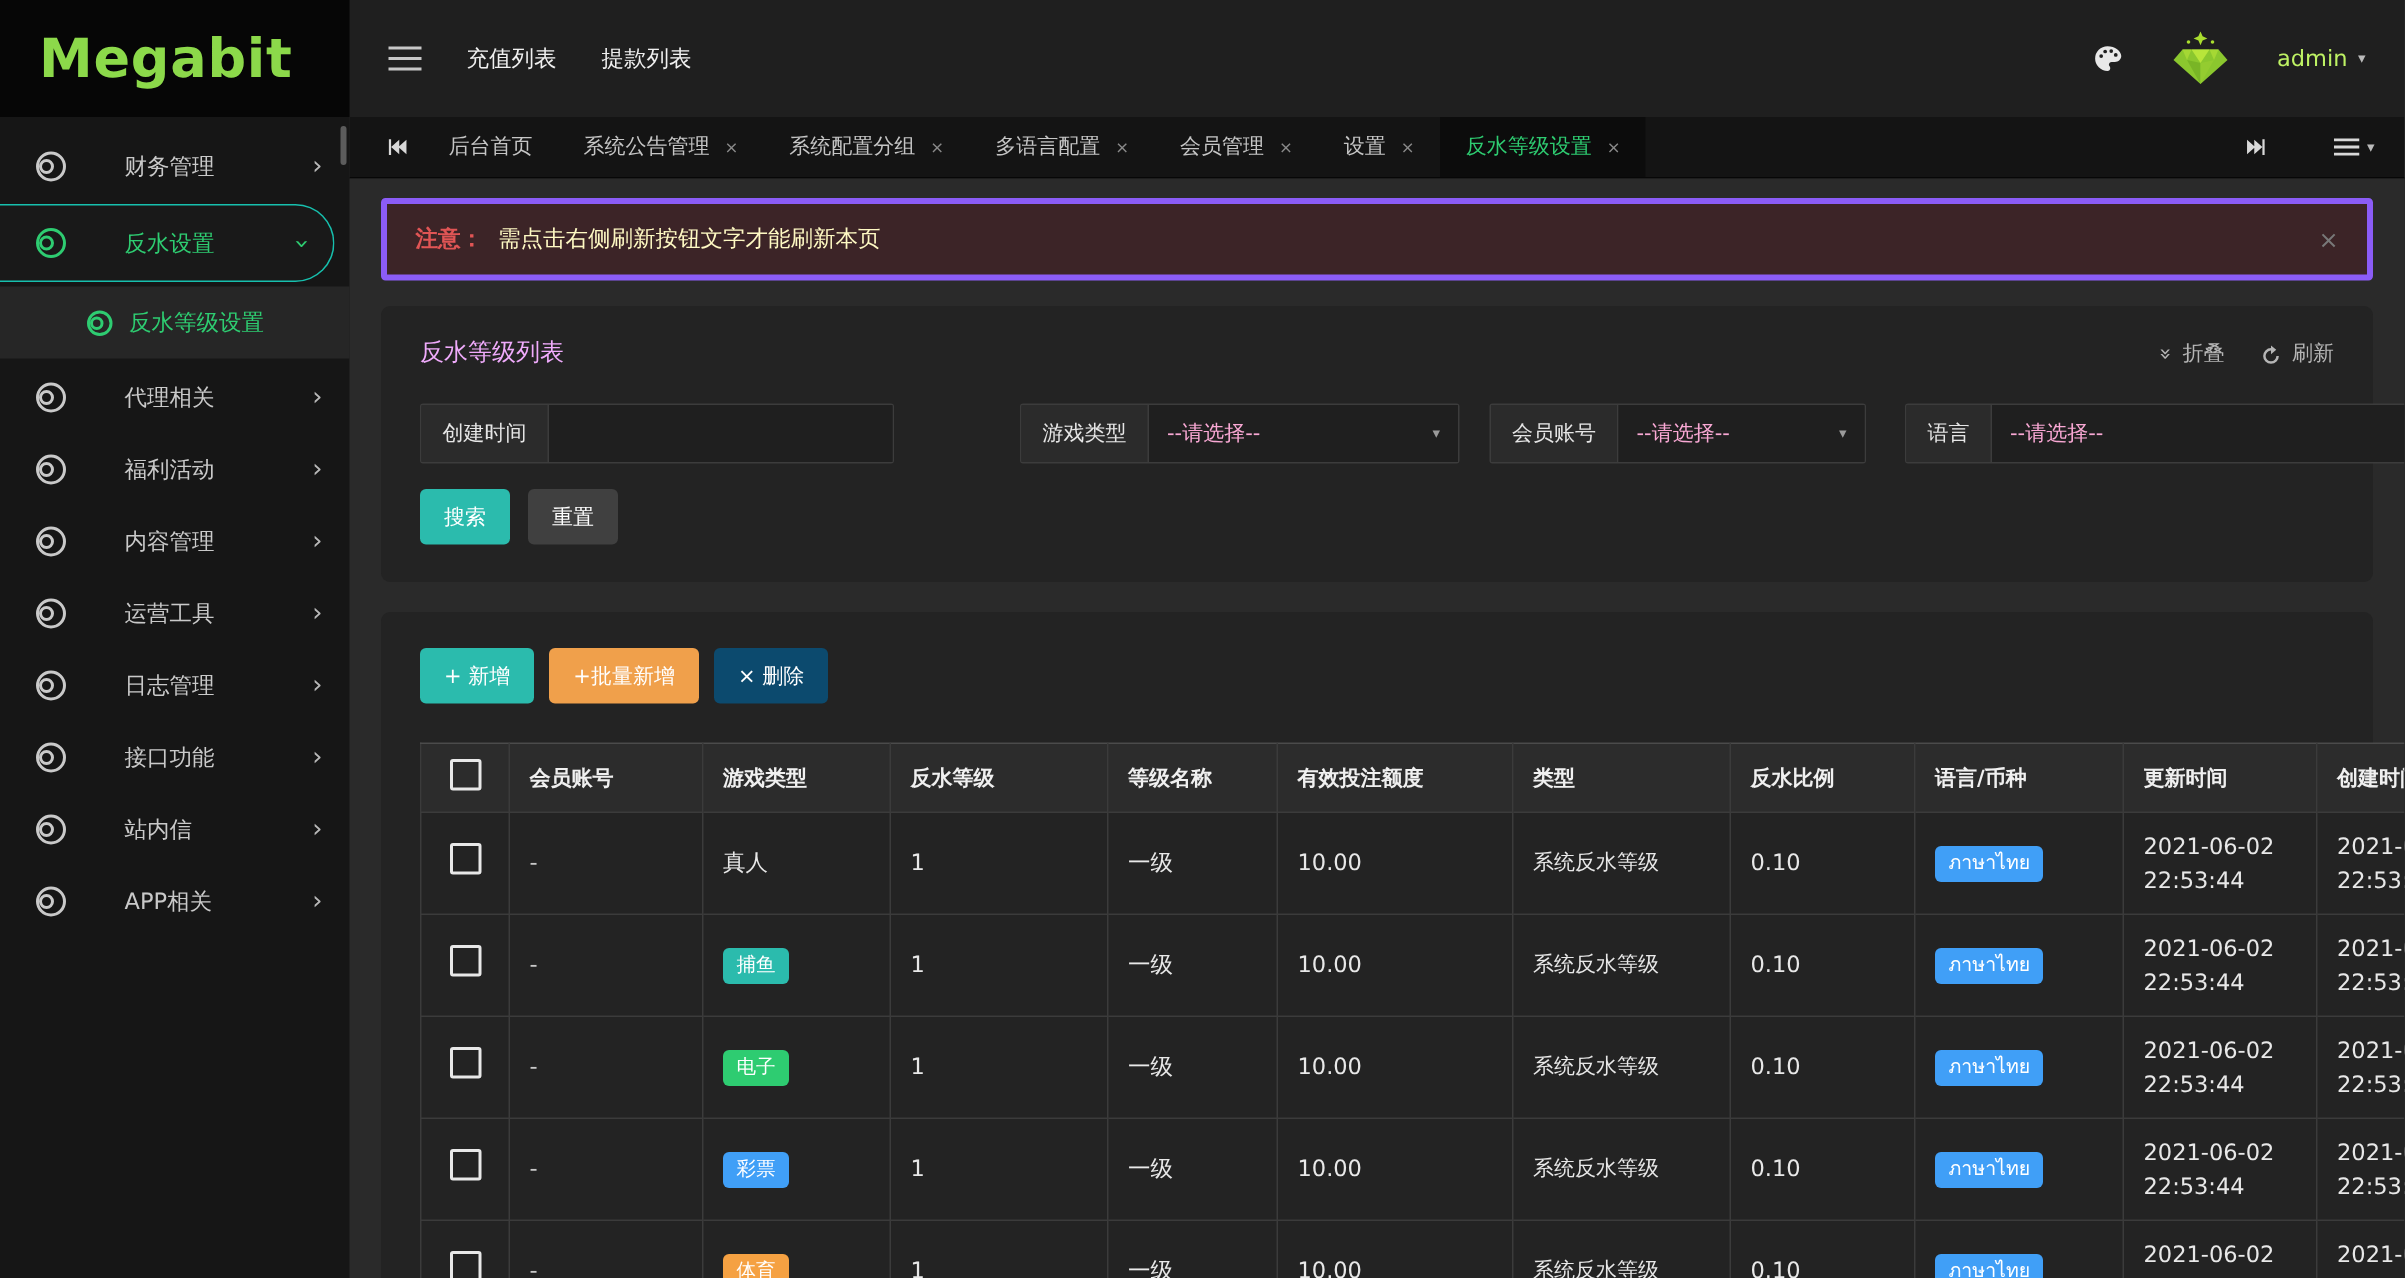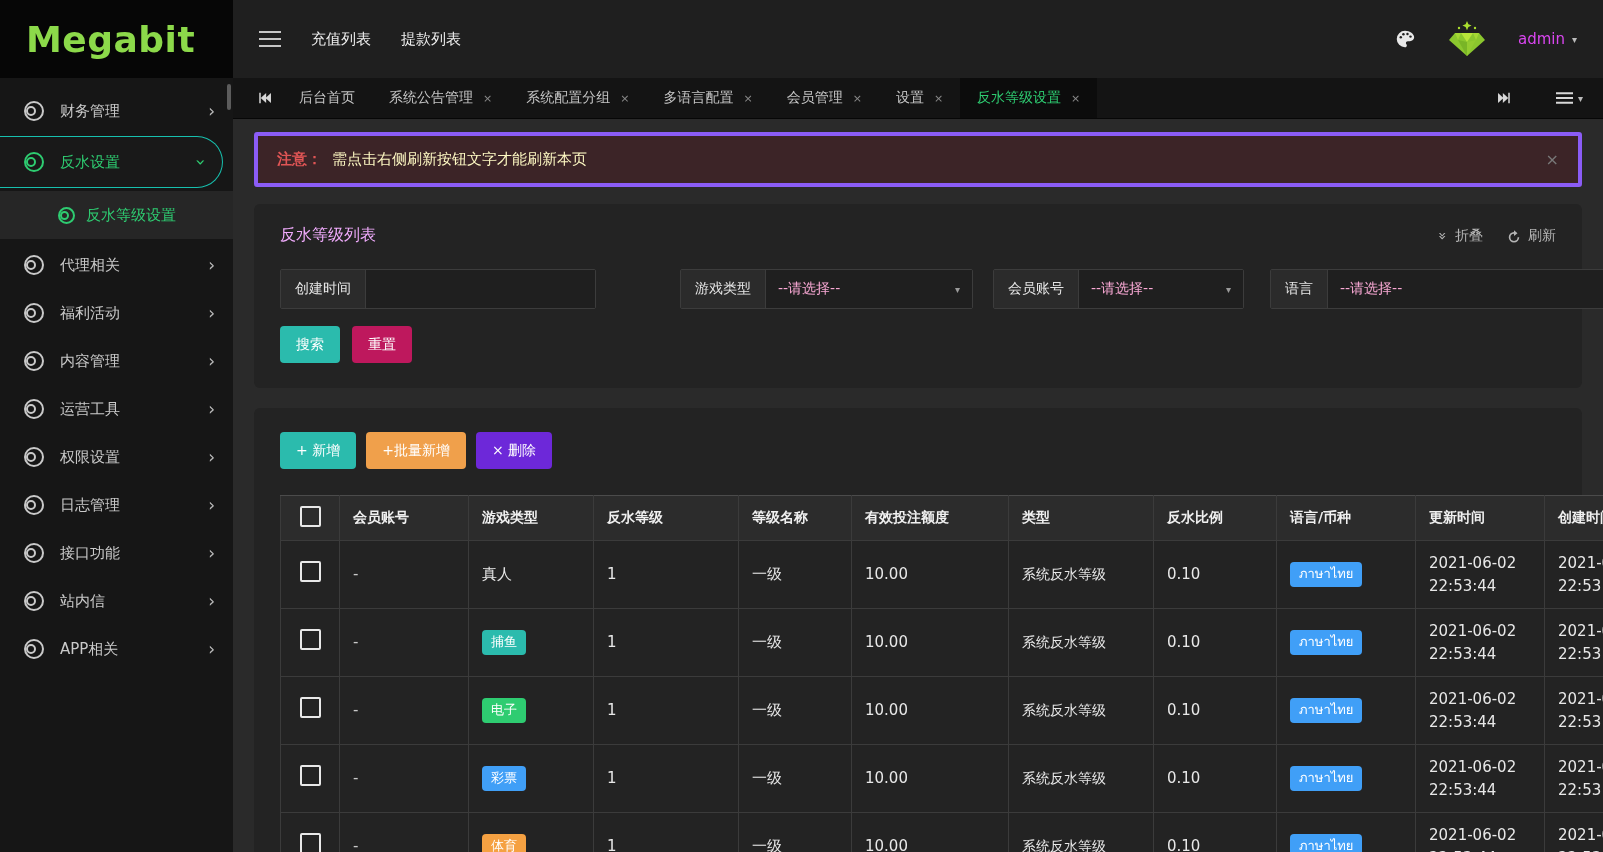--- a/index.html
+++ b/index.html
@@ -4,21 +4,21 @@
 <style>
   html,body{margin:0;padding:0;overflow:hidden;}
   body{width:1603px;height:852px;background:#2a2a2a;font-family:"DejaVu Sans","Liberation Sans",sans-serif;color:#ddd;}
   .app{display:flex;height:100%;}
 
   
   .sidebar{width:233px;flex-shrink:0;background:#161616;position:relative;}
   .logo{height:78px;background:#060606;display:flex;align-items:center;padding-left:26px;}
   .logo-text{color:#8cd94a;font-size:36px;font-weight:800;letter-spacing:.5px;}
   .menu{padding-top:8px;}
-  .menu-item{height:46px;display:flex;align-items:center;padding:0 18px 0 24px;color:#c9c9c9;font-size:15px;cursor:pointer;margin:2px 0;}
+  .menu-item{height:46px;display:flex;align-items:center;padding:0 18px 0 24px;color:#c9c9c9;font-size:15px;cursor:pointer;margin:2px 0;gap:23px;}
   .menu-icon{width:16px;height:16px;border:2px solid currentColor;border-radius:50%;position:relative;margin-right:16px;flex-shrink:0;}
   .menu-icon::after{content:'';position:absolute;left:0px;top:3px;width:6px;height:6px;border:2px solid currentColor;border-radius:50%;}
   .menu-label{flex:1;}
   .chev{display:inline-block;color:#b9b9b9;font-size:17px;line-height:1;}
   .chev::after{content:"›";}
   .chev.down{transform:rotate(90deg);}
   .menu-item.active{border:1px solid #17c0ae;border-left:none;border-radius:0 26px 26px 0;margin-right:10px;background:#191919;color:#2ecc71;height:50px;}
   .menu-item.active .chev{color:#2ecc71;}
   .submenu-item{height:48px;background:#262626;display:flex;align-items:center;padding-left:58px;color:#2ecc71;font-size:15px;cursor:pointer;margin:3px 0;}
   .submenu-item .menu-icon{width:13px;height:13px;margin-right:11px;}
@@ -29,21 +29,21 @@
   .main{flex:1;display:flex;flex-direction:column;min-width:0;}
 
   
   .topbar{height:78px;background:#1f1f1f;display:flex;align-items:center;padding:0 26px;}
   .hamburger{display:flex;flex-direction:column;gap:5px;margin-right:30px;cursor:pointer;}
   .hamburger i{display:block;width:22px;height:2px;background:#c7c7c7;}
   .topnav{display:flex;gap:30px;}
   .topnav-link{color:#f0f0f0;font-size:15px;cursor:pointer;}
   .topbar-right{margin-left:auto;display:flex;align-items:center;gap:30px;}
   .icon-btn{display:flex;align-items:center;cursor:pointer;}
-  .user-chip{display:flex;align-items:center;gap:7px;color:#d946ef;font-size:15px;cursor:pointer;}
+  .user-chip{display:flex;align-items:center;gap:7px;color:#bef264;font-size:15px;cursor:pointer;}
   .caret{color:#bbb;font-size:10px;}
   .caret::after{content:"▾";}
 
   
   .tabbar{height:40px;background:#141414;border-bottom:1px solid #070707;display:flex;align-items:stretch;padding:0 0 0 14px;}
   .tab-nav{display:flex;align-items:center;padding:0 10px;cursor:pointer;}
   .tabs{display:flex;align-items:stretch;}
   .tab{display:flex;align-items:center;gap:10px;padding:0 17px;font-size:14px;color:#c5c5c5;cursor:pointer;white-space:nowrap;}
   .tab.active{background:#0c0c0c;color:#2ecc71;}
   .tab-close{color:#8a8a8a;font-size:11px;}
@@ -75,21 +75,21 @@
   .fgroup:nth-child(2){margin-left:84px;}
   .fgroup:nth-child(2) .fvalue{width:182px;}
   .fgroup:nth-child(3){margin-left:20px;}
   .fgroup:nth-child(3) .fvalue{width:140px;}
   .fgroup:nth-child(4){margin-left:26px;}
   .fgroup:nth-child(4) .fvalue{width:280px;}
   .filter-actions{padding:17px 26px 25px;display:flex;gap:12px;}
 
   .btn{border:none;border-radius:4px;color:#fff;font-size:14px;height:37px;padding:0 16px;display:inline-flex;align-items:center;gap:6px;cursor:pointer;font-family:inherit;}
   .btn-teal{background:#2bbbad;}
-  .btn-orange{background:#be185d;}
+  .btn-orange{background:#404040;}
 
   
   .table-actions{padding:24px 26px 0;display:flex;gap:10px;}
   .table-wrap{padding:26px 26px 20px;}
   table{width:1256px;border-collapse:collapse;table-layout:fixed;}
   th,td{border:1px solid #3b3b3b;text-align:left;vertical-align:middle;}
   th{background:#2c2c2c;font-weight:bold;color:#f0f0f0;font-size:14px;padding:10px 13px;border-top:1px solid #4b4b4b;}
   td{background:#232323;color:#e8e8e8;font-size:15px;padding:11px 13px;height:38px;line-height:1.5;}
   td.chk-cell,th.chk-cell{text-align:center;padding:10px 0;}
   .checkbox{display:inline-block;width:17px;height:17px;border:2px solid #e8e8e8;border-radius:2px;background:transparent;cursor:pointer;}
@@ -132,25 +132,20 @@
     <span class="chev"></span>
   </div>
         <div class="menu-item">
     <span class="menu-icon"></span>
     <span class="menu-label">内容管理</span>
     <span class="chev"></span>
   </div>
         <div class="menu-item">
     <span class="menu-icon"></span>
     <span class="menu-label">运营工具</span>
-    <span class="chev"></span>
-  </div>
-        <div class="menu-item">
-    <span class="menu-icon"></span>
-    <span class="menu-label">权限设置</span>
     <span class="chev"></span>
   </div>
         <div class="menu-item">
     <span class="menu-icon"></span>
     <span class="menu-label">日志管理</span>
     <span class="chev"></span>
   </div>
         <div class="menu-item">
     <span class="menu-icon"></span>
     <span class="menu-label">接口功能</span>
@@ -324,21 +319,21 @@
       </section>
 
       <section class="panel">
         <div class="table-actions">
             <button class="btn" style="background: rgb(43, 187, 173);">
               <span>+ 新增</span>
             </button>
             <button class="btn" style="background: rgb(240, 160, 75);">
               <span>+批量新增</span>
             </button>
-            <button class="btn" style="background: #6d28d9; text-align: right;">
+            <button class="btn" style="background: #0c4a6e; text-align: right;">
               <span>× 删除</span>
             </button>
           </div>
         <div class="table-wrap">
           <table>
             <thead>
               <tr>
                 <th class="chk-cell" style="width:58px;">
                   <span class="checkbox"></span>
                 </th>

